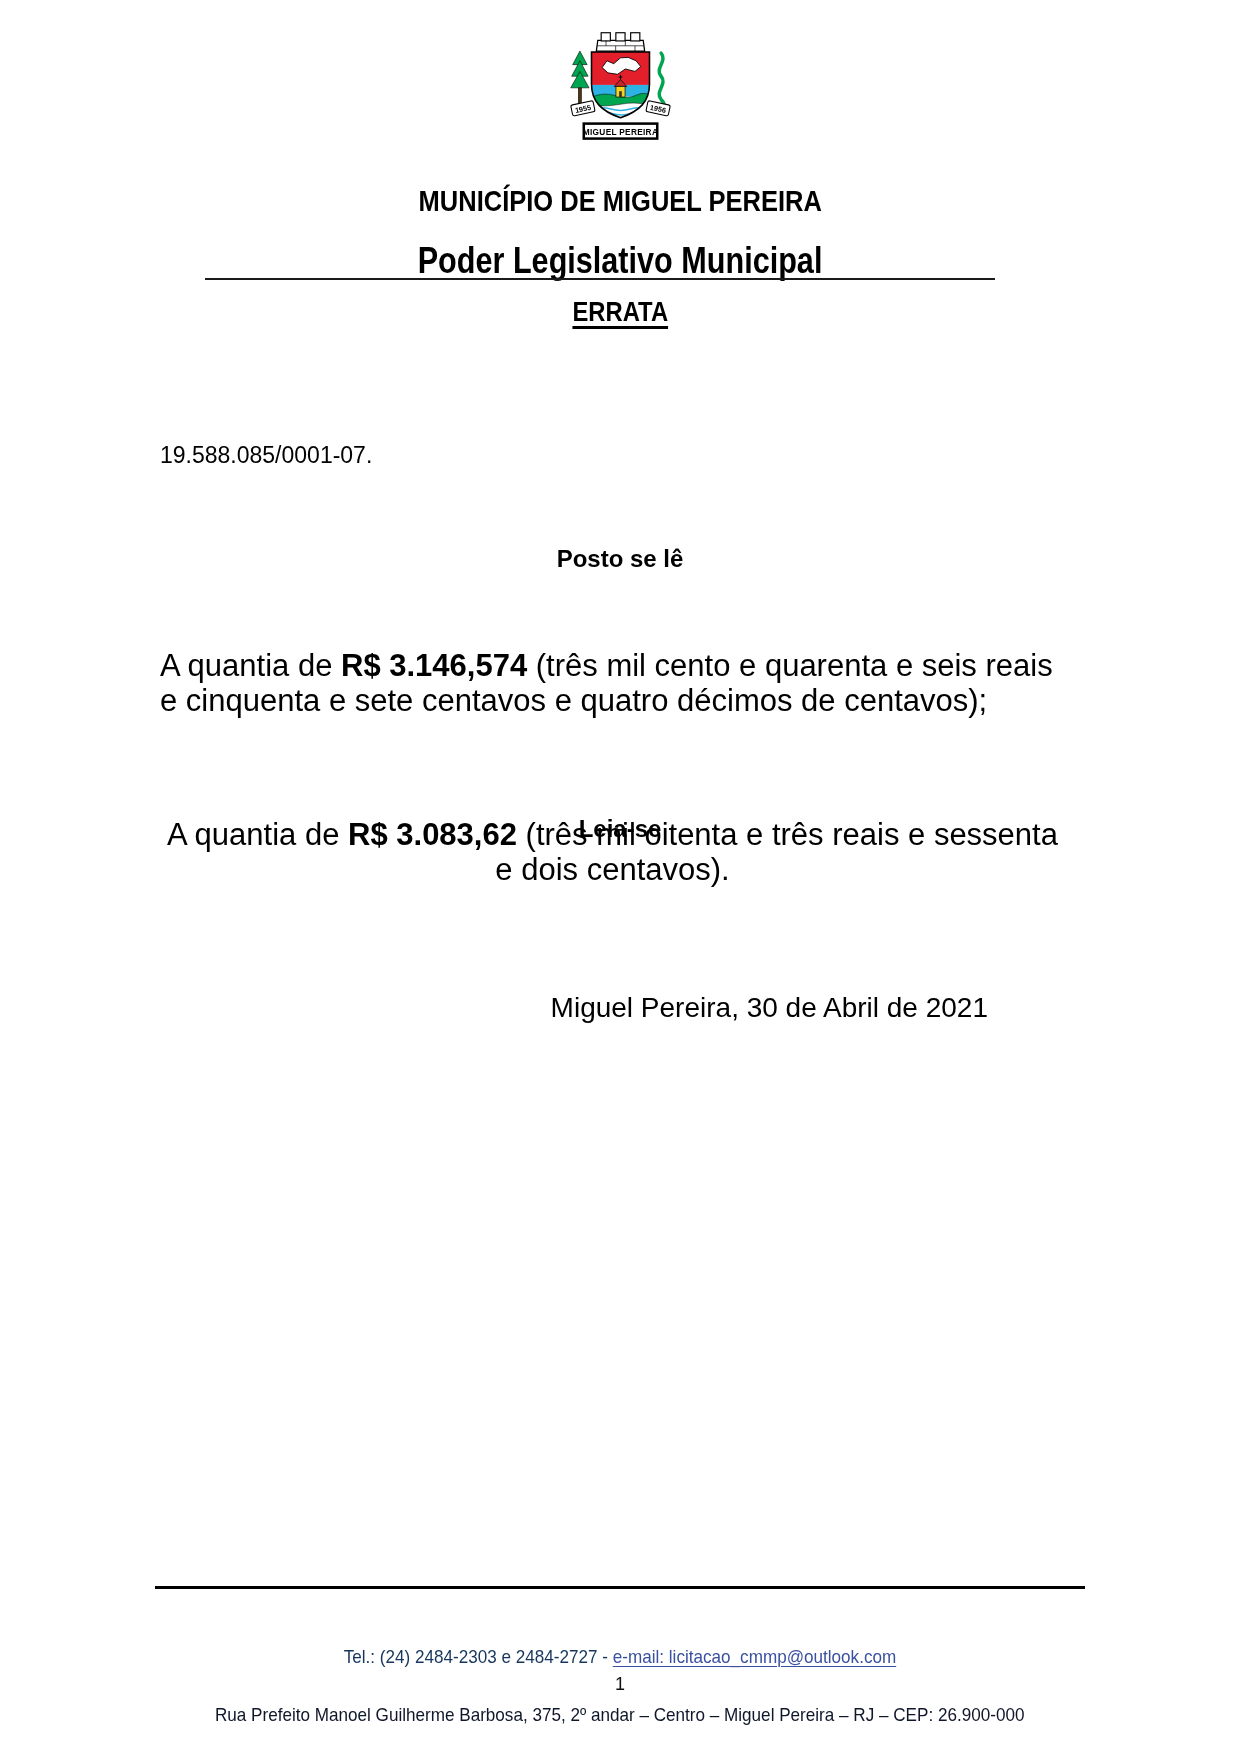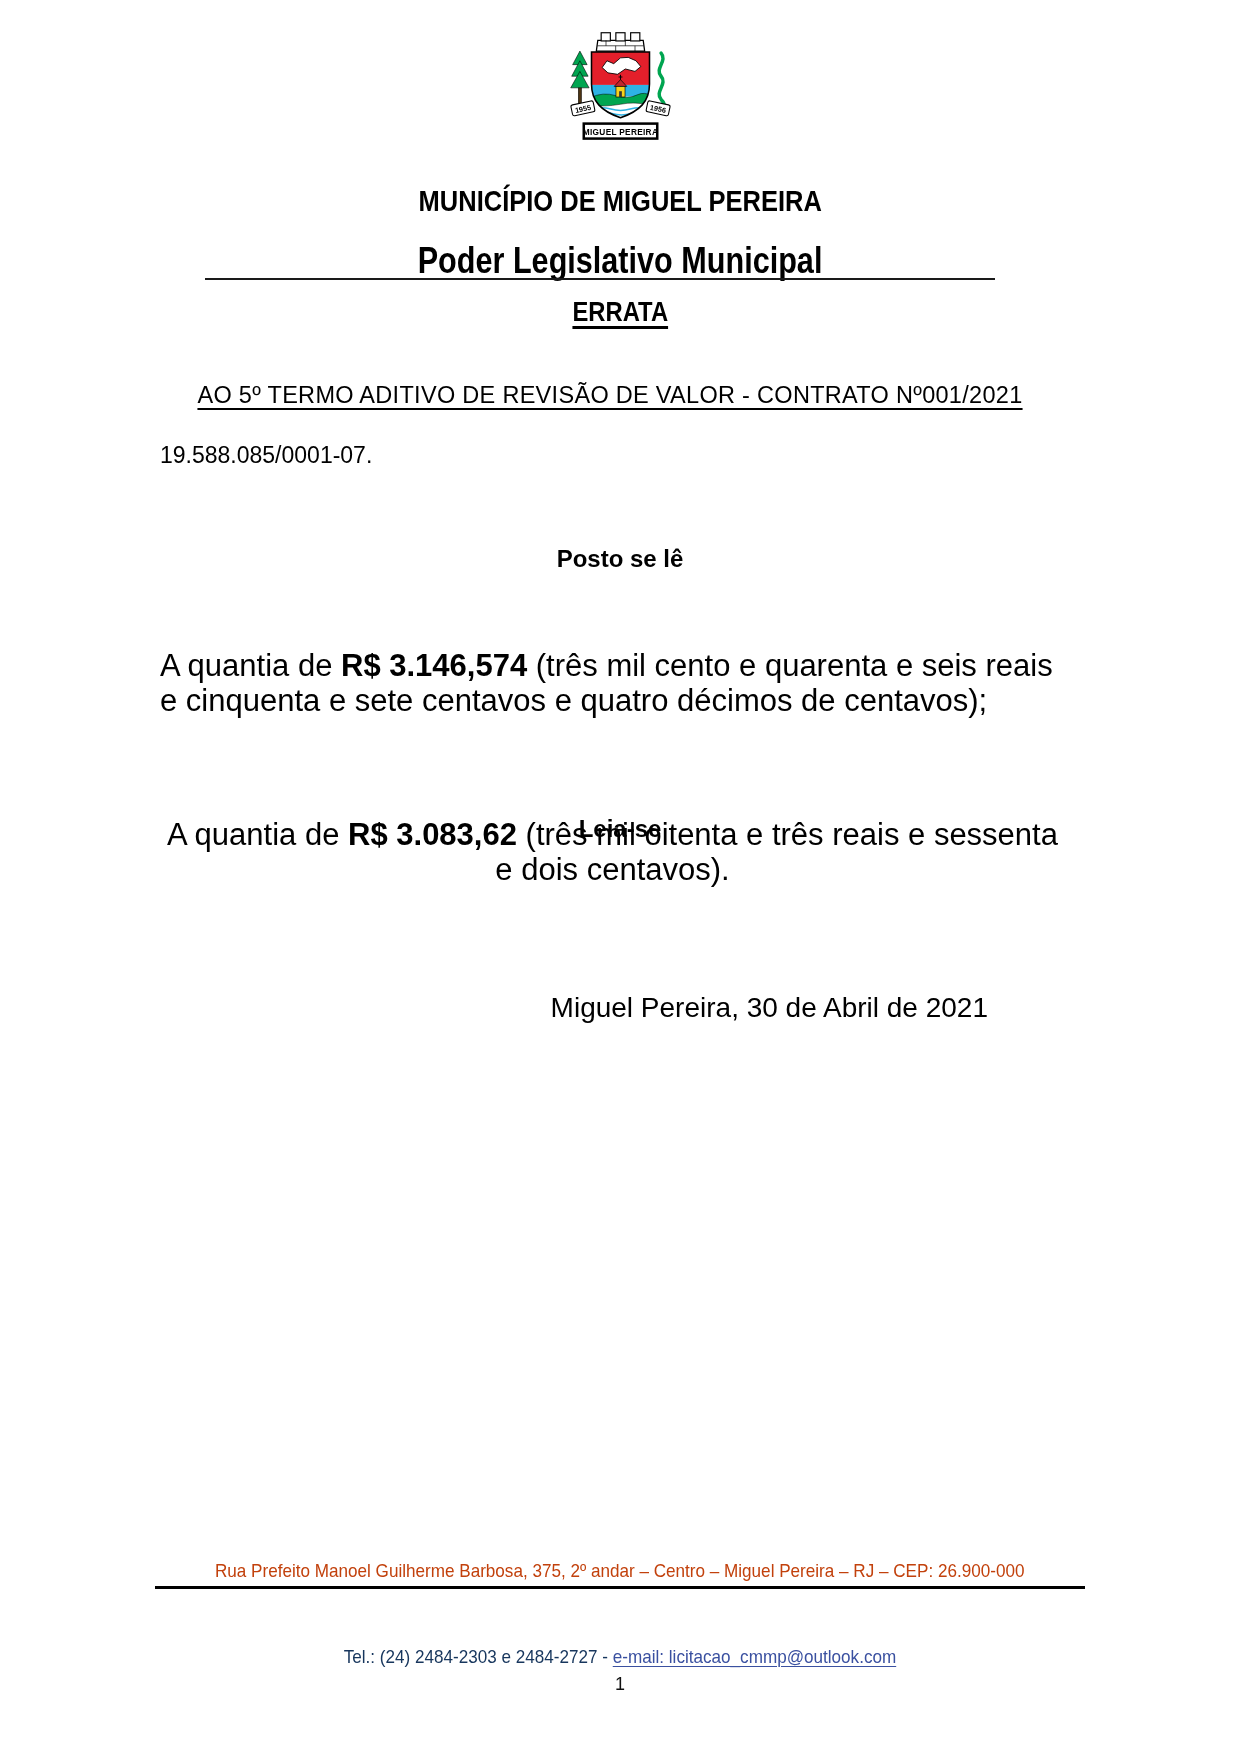--- a/index.html
+++ b/index.html
@@ -117,21 +117,21 @@
   }
   
   .footer-rule {
     position: absolute;
     top: 1586px;
     left: 155px;
     width: 930px;
     height: 3px;
     background: #000;
   }
-  .footer-line1 { top: 1560px; font-size: 19px; color: #c2410c; }
+  .footer-line1 { top: 1704px; font-size: 19px; color: #0f172a; }
   .footer-line2 { top: 1646px; font-size: 19px; color: #17365D; }
   .footer-line2 .email-link {
     color: #3A50A0;
     text-decoration: underline;
     text-underline-offset: 3px;
     cursor: pointer;
   }
   .footer-line2 .condensed, .footer-line1 .condensed {
     transform: scaleX(0.9);
   }
@@ -213,21 +213,20 @@
     <span class="condensed">MUNICÍPIO DE MIGUEL PEREIRA</span>
   </div>
   <div class="centered branch">
     <span class="condensed">Poder Legislativo Municipal</span>
   </div>
   <div class="header-rule"></div>
   <div class="centered doc-type">
     <span class="condensed">ERRATA</span>
   </div>
 
-  <div class="doc-title">AO 5º TERMO ADITIVO DE REVISÃO DE VALOR - CONTRATO Nº001/2021</div>
 
   <div class="parties">
     <div>19.588.085/0001-07.</div>
   </div>
 
   <div class="centered section-heading onde-heading">
     <span>Posto se lê</span>
   </div>
   <div class="amount-para para-onde">
     <span>A quantia de </span><b>R$ 3.146,574</b><span> (três mil cento e quarenta e seis reais e cinquenta e sete centavos e quatro décimos de centavos);</span>

